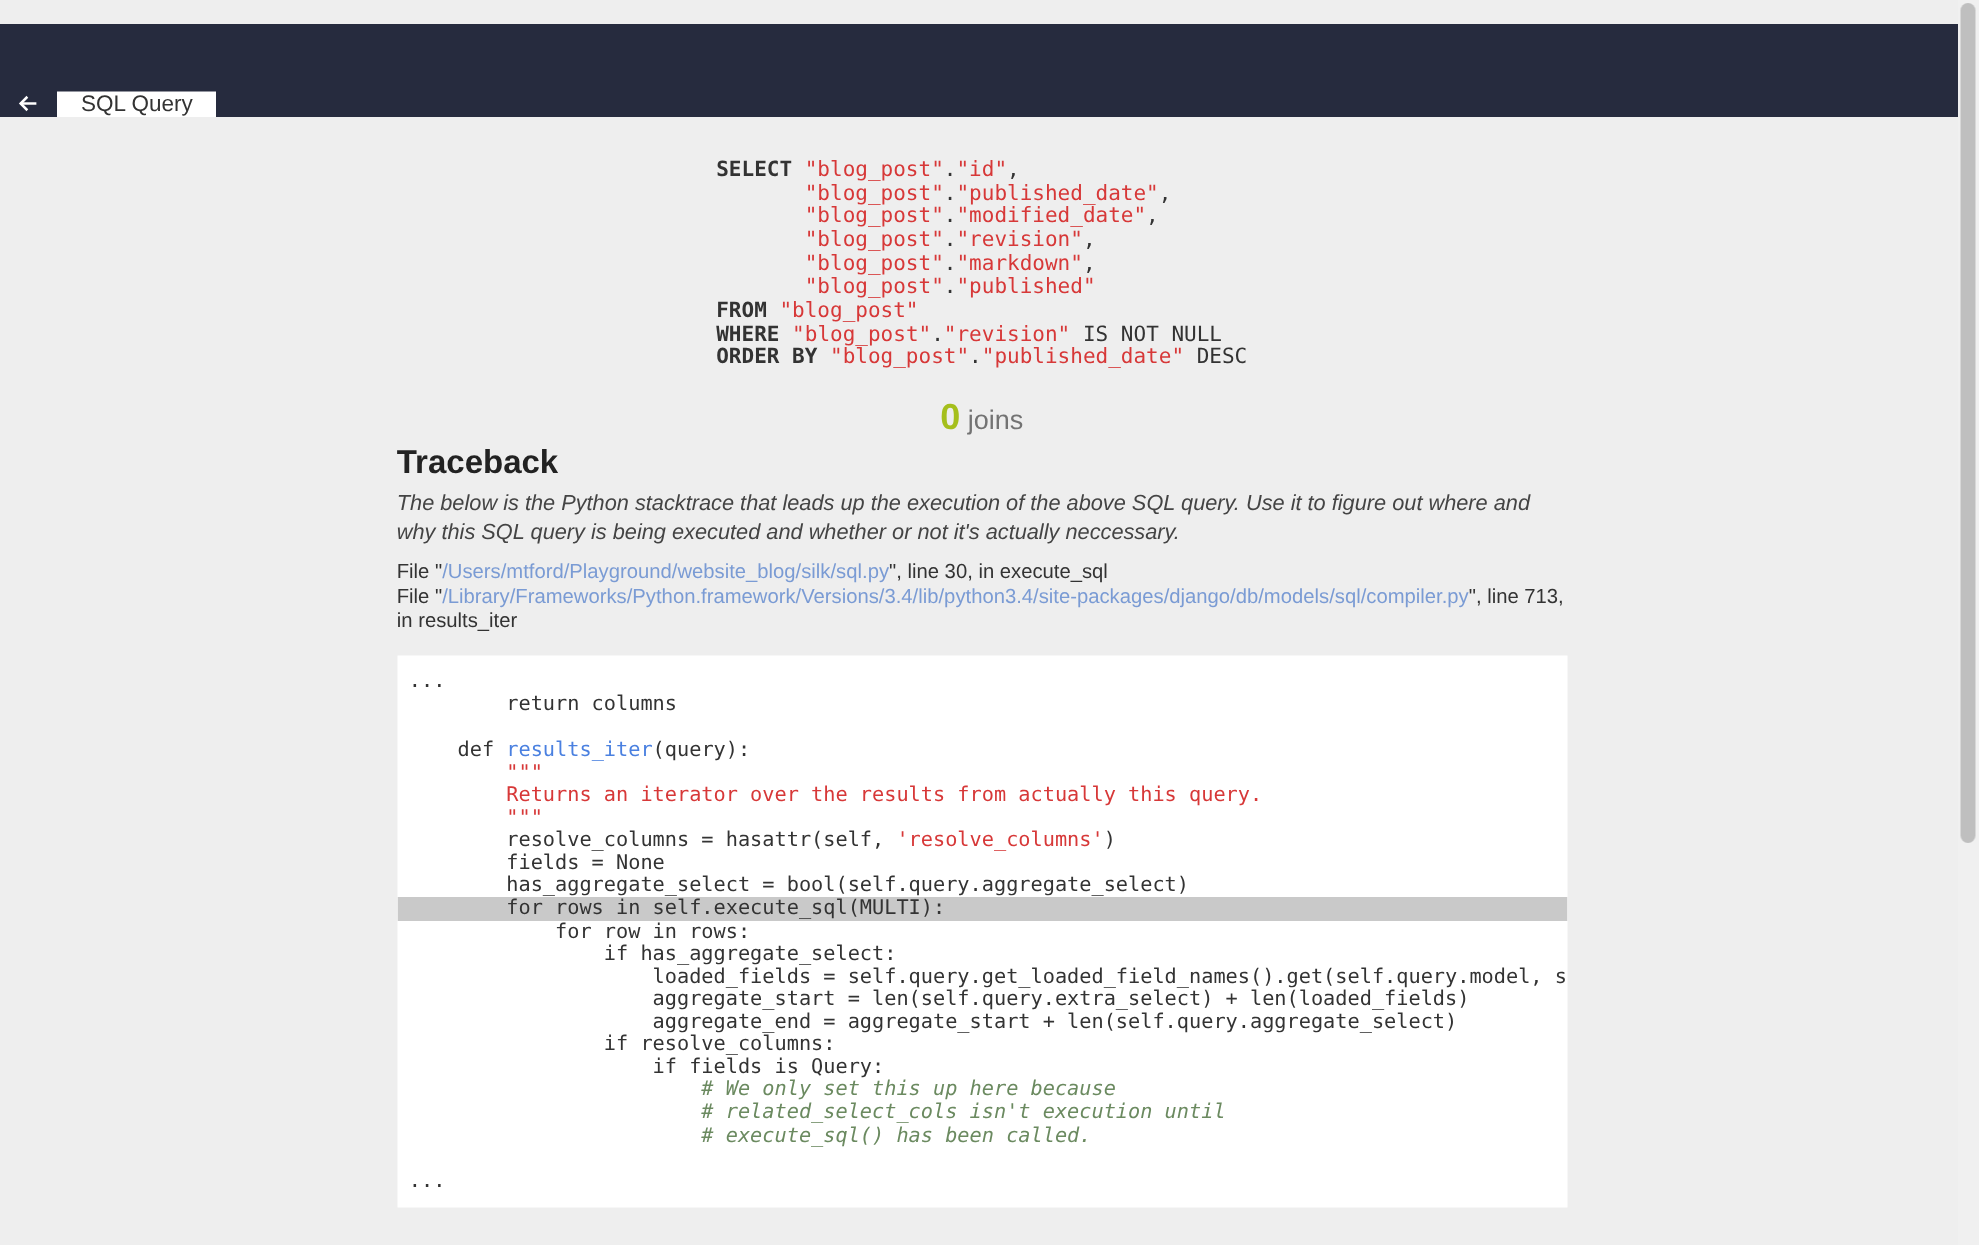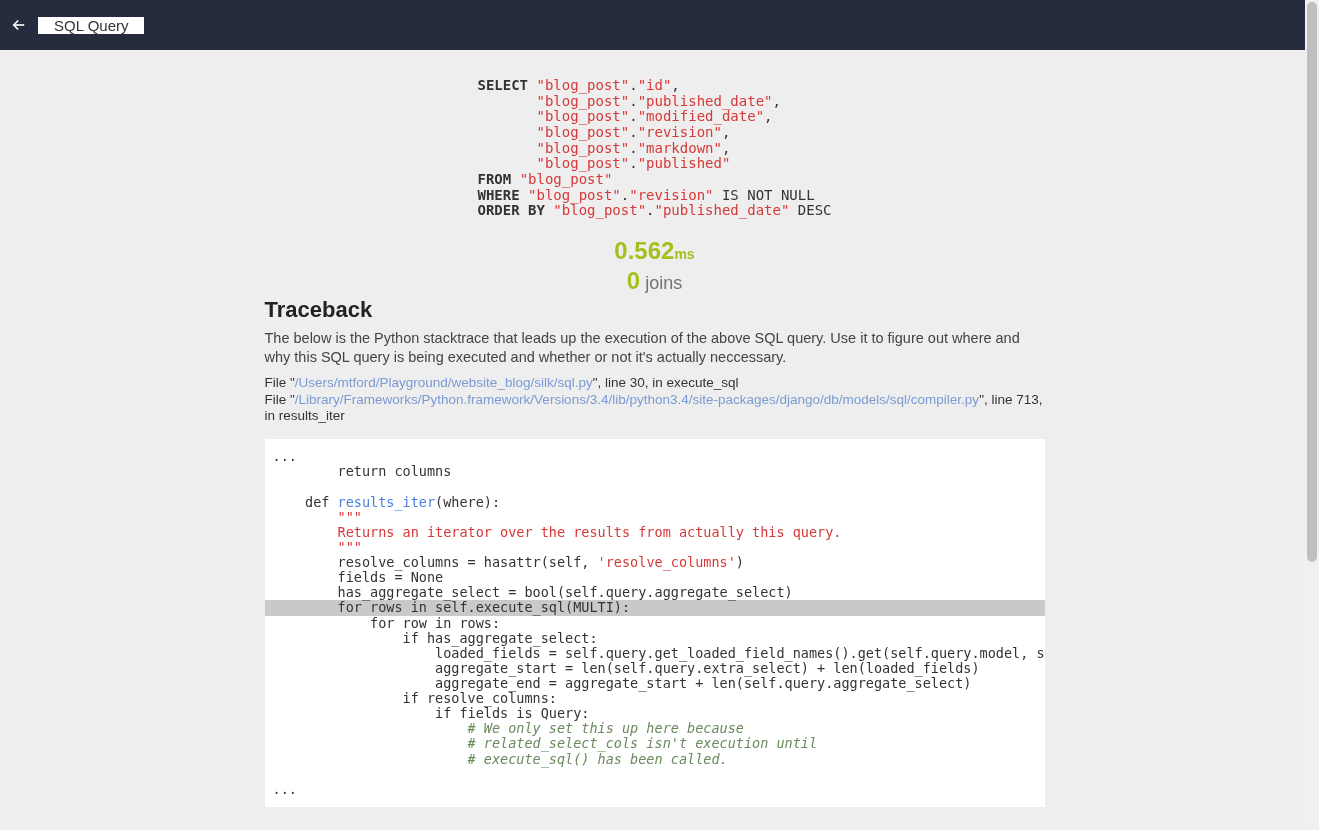--- a/index.html
+++ b/index.html
@@ -1,32 +1,32 @@
 <!DOCTYPE html>
 <html><head>
 <meta charset="utf-8">
 <style>
   * { margin: 0; padding: 0; box-sizing: border-box; }
   body { font-family: -apple-system, "Segoe UI", sans-serif; background: #eeeeee; color: #333; width: 1319px; }
-  .header { background: #262b3e; height: 50px; display: flex; align-items: center; }
+  .header { background: #262b3e; height: 62px; display: flex; align-items: flex-end; margin-top: 16px; }
   .back-btn { width: 38px; display: flex; align-items: center; justify-content: center; color: #fff; cursor: pointer; }
   .back-btn svg { width: 18px; height: 18px; }
   .tab { background: #fff; color: #333; padding: 0 16px; display: flex; align-items: center; font-size: 15px; }
   .content { max-width: 1130px; margin: 0 auto; padding: 28px 180px 40px 170px; }
   .full { width: 1319px; }
   .sql-block { font-family: Menlo, Consolas, monospace; font-size: 14px; line-height: 1.12; white-space: pre; margin: 0 auto; width: fit-content; }
   .kw { color: #333; font-weight: bold; }
   .str { color: #d73838; }
   .stats { text-align: center; margin-top: 18px; }
   .stat-line { margin: 2px 0; }
   .big-num { color: #a5bf1c; font-weight: bold; font-size: 24px; }
   .unit { color: #a5bf1c; font-size: 14px; font-weight: bold; }
   .joins-lbl { color: #737373; font-size: 18px; }
   .section-h { font-size: 22px; font-weight: bold; margin-bottom: 6px; color: #222; }
-  .section-desc { color: #444; font-size: 14.5px; line-height: 1.3; margin-bottom: 8px; }
+  .section-desc { font-style: italic; color: #444; font-size: 14.5px; line-height: 1.3; margin-bottom: 8px; }
   .trace-line { font-size: 13.5px; color: #333; line-height: 1.25; }
   .trace-line .path { color: #7a9bd4; }
   .code-box { background: #fff; margin-top: 14px; margin-bottom: 20px; padding: 10px 0; font-family: Menlo, Consolas, monospace; font-size: 13.5px; line-height: 1.12; white-space: pre; overflow: hidden; }
   .code-box .line { padding: 0 8px; }
   .code-box .hl { background: #c9c9c9; display: block; }
   .cfn { color: #4a80e0; }
   .cstr { color: #d73838; }
   .ccom { color: #6b8a60; font-style: italic; }
   .scrollbar { position: fixed; right: 0; top: 0; width: 14px; height: 830px; background: #f0f0f0; }
   .scrollbar-thumb { background: #bfbfbf; width: 10px; margin-left: 2px; border-radius: 5px; height: 560px; margin-top: 2px; }
@@ -54,39 +54,36 @@
        <span class="str">"blog_post"</span>.<span class="str">"modified_date"</span>,
        <span class="str">"blog_post"</span>.<span class="str">"revision"</span>,
        <span class="str">"blog_post"</span>.<span class="str">"markdown"</span>,
        <span class="str">"blog_post"</span>.<span class="str">"published"</span>
 <span class="kw">FROM</span> <span class="str">"blog_post"</span>
 <span class="kw">WHERE</span> <span class="str">"blog_post"</span>.<span class="str">"revision"</span><span> IS NOT NULL</span>
 <span class="kw">ORDER BY</span> <span class="str">"blog_post"</span>.<span class="str">"published_date"</span><span> DESC</span></div>
 
   <div class="stats">
     <div class="stat-line">
-      <span class="big-num">0.562</span><span class="unit">ms</span>
-    </div>
-    <div class="stat-line">
       <span class="big-num">0</span><span class="joins-lbl"> joins</span>
     </div>
   </div>
 
   <h2 class="section-h">Traceback</h2>
   <p class="section-desc">The below is the Python stacktrace that leads up the execution of the above SQL query. Use it to figure out where and why this SQL query is being executed and whether or not it's actually neccessary.</p>
 
   <div id="tb-top">
         <div class="trace-line"><span>File "</span><span class="path">/Users/mtford/Playground/website_blog/silk/sql.py</span><span>", line 30, in execute_sql</span></div>
         <div class="trace-line"><span>File "</span><span class="path">/Library/Frameworks/Python.framework/Versions/3.4/lib/python3.4/site-packages/django/db/models/sql/compiler.py</span><span>", line 713, in results_iter</span></div>
       </div>
 
   <div class="code-box"><span class="line">...</span>
 <span class="line">        return columns</span>
 <span class="line"></span>
-<span class="line"><span>    def </span><span class="cfn">results_iter</span><span>(where):</span></span>
+<span class="line"><span>    def </span><span class="cfn">results_iter</span><span>(query):</span></span>
 <span class="line cstr">        """</span>
 <span class="line cstr">        Returns an iterator over the results from actually this query.</span>
 <span class="line cstr">        """</span>
 <span class="line"><span>        resolve_columns = hasattr(self, </span><span class="cstr">'resolve_columns'</span><span>)</span></span>
 <span class="line">        fields = None</span>
 <span class="line">        has_aggregate_select = bool(self.query.aggregate_select)</span>
 <span class="line hl">        for rows in self.execute_sql(MULTI):</span><span class="line">            for row in rows:</span>
 <span class="line">                if has_aggregate_select:</span>
 <span class="line">                    loaded_fields = self.query.get_loaded_field_names().get(self.query.model, set()) or self.query.select</span>
 <span class="line">                    aggregate_start = len(self.query.extra_select) + len(loaded_fields)</span>

